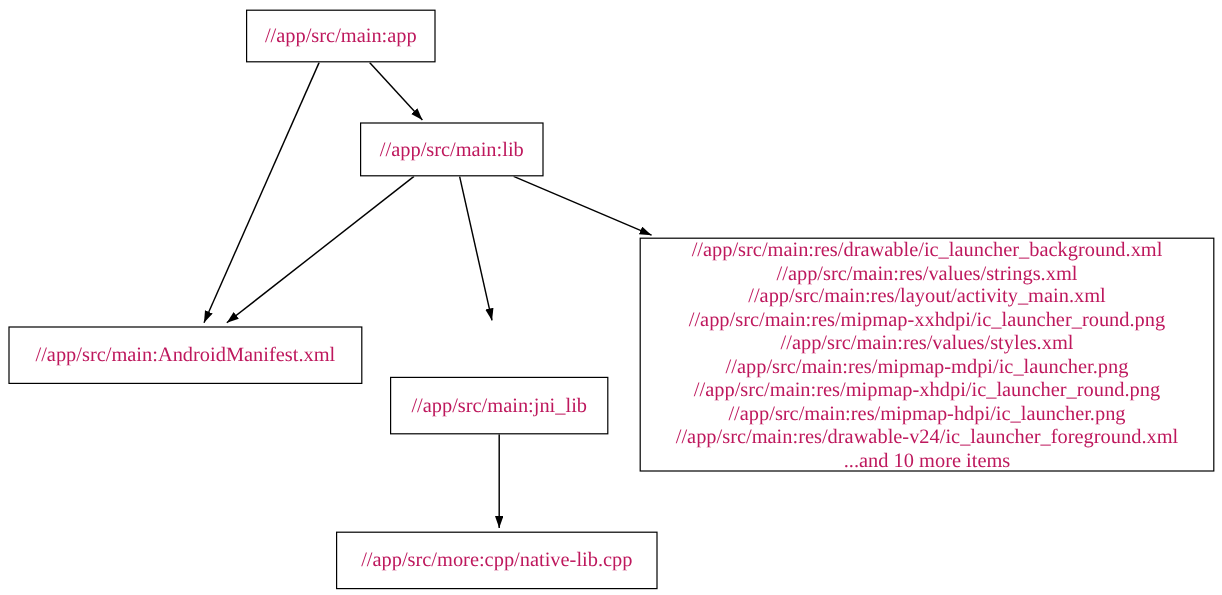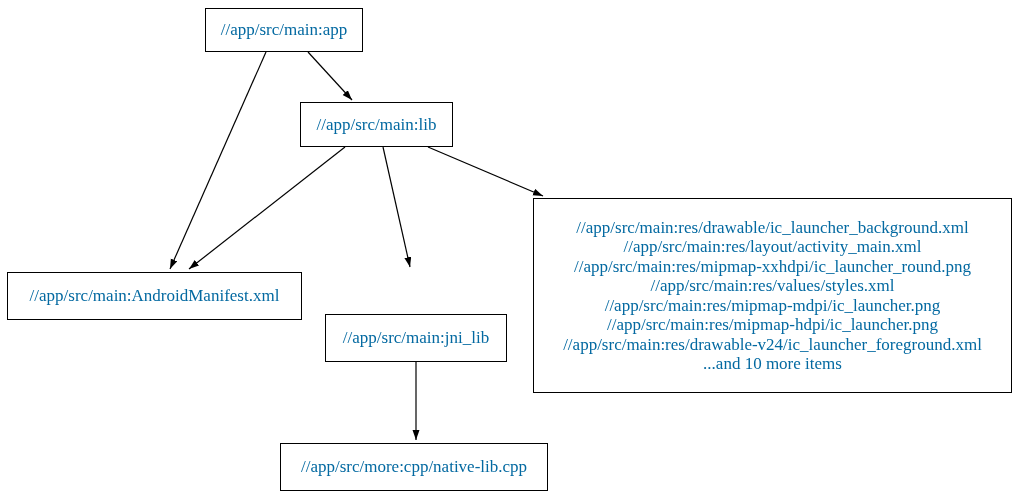--- a/index.html
+++ b/index.html
@@ -2,21 +2,21 @@
 <html><head>
 <meta charset="utf-8">
 <style>
   html, body { margin: 0; padding: 0; background: #ffffff; }
   #canvas {
     position: relative;
     width: 1018px;
     height: 496px;
     background: #ffffff;
     font-family: "Liberation Serif", "DejaVu Serif", serif;
-    color: #0369a1;
+    color: #be185d;
     overflow: hidden;
   }
   #edges {
     position: absolute;
     left: 0; top: 0;
     width: 1018px; height: 496px;
     pointer-events: none;
   }
   .node {
     position: absolute;
@@ -62,24 +62,26 @@
   <div class="node" id="node-app">//app/src/main:app</div>
 
   <div class="node" id="node-manifest">//app/src/main:AndroidManifest.xml</div>
 
   <div class="node" id="node-lib">//app/src/main:lib</div>
 
   <div class="node" id="node-jni-lib">//app/src/main:jni_lib</div>
 
   <div class="node multiline" id="node-res-group">
     <div class="res-line">//app/src/main:res/drawable/ic_launcher_background.xml</div>
+    <div class="res-line">//app/src/main:res/values/strings.xml</div>
     <div class="res-line">//app/src/main:res/layout/activity_main.xml</div>
     <div class="res-line">//app/src/main:res/mipmap-xxhdpi/ic_launcher_round.png</div>
     <div class="res-line">//app/src/main:res/values/styles.xml</div>
     <div class="res-line">//app/src/main:res/mipmap-mdpi/ic_launcher.png</div>
+    <div class="res-line">//app/src/main:res/mipmap-xhdpi/ic_launcher_round.png</div>
     <div class="res-line">//app/src/main:res/mipmap-hdpi/ic_launcher.png</div>
     <div class="res-line">//app/src/main:res/drawable-v24/ic_launcher_foreground.xml</div>
     <div class="res-line">...and 10 more items</div>
   </div>
 
   <div class="node" id="node-native-lib-cpp">//app/src/more:cpp/native-lib.cpp</div>
 
 </div>
 
 </body></html>

